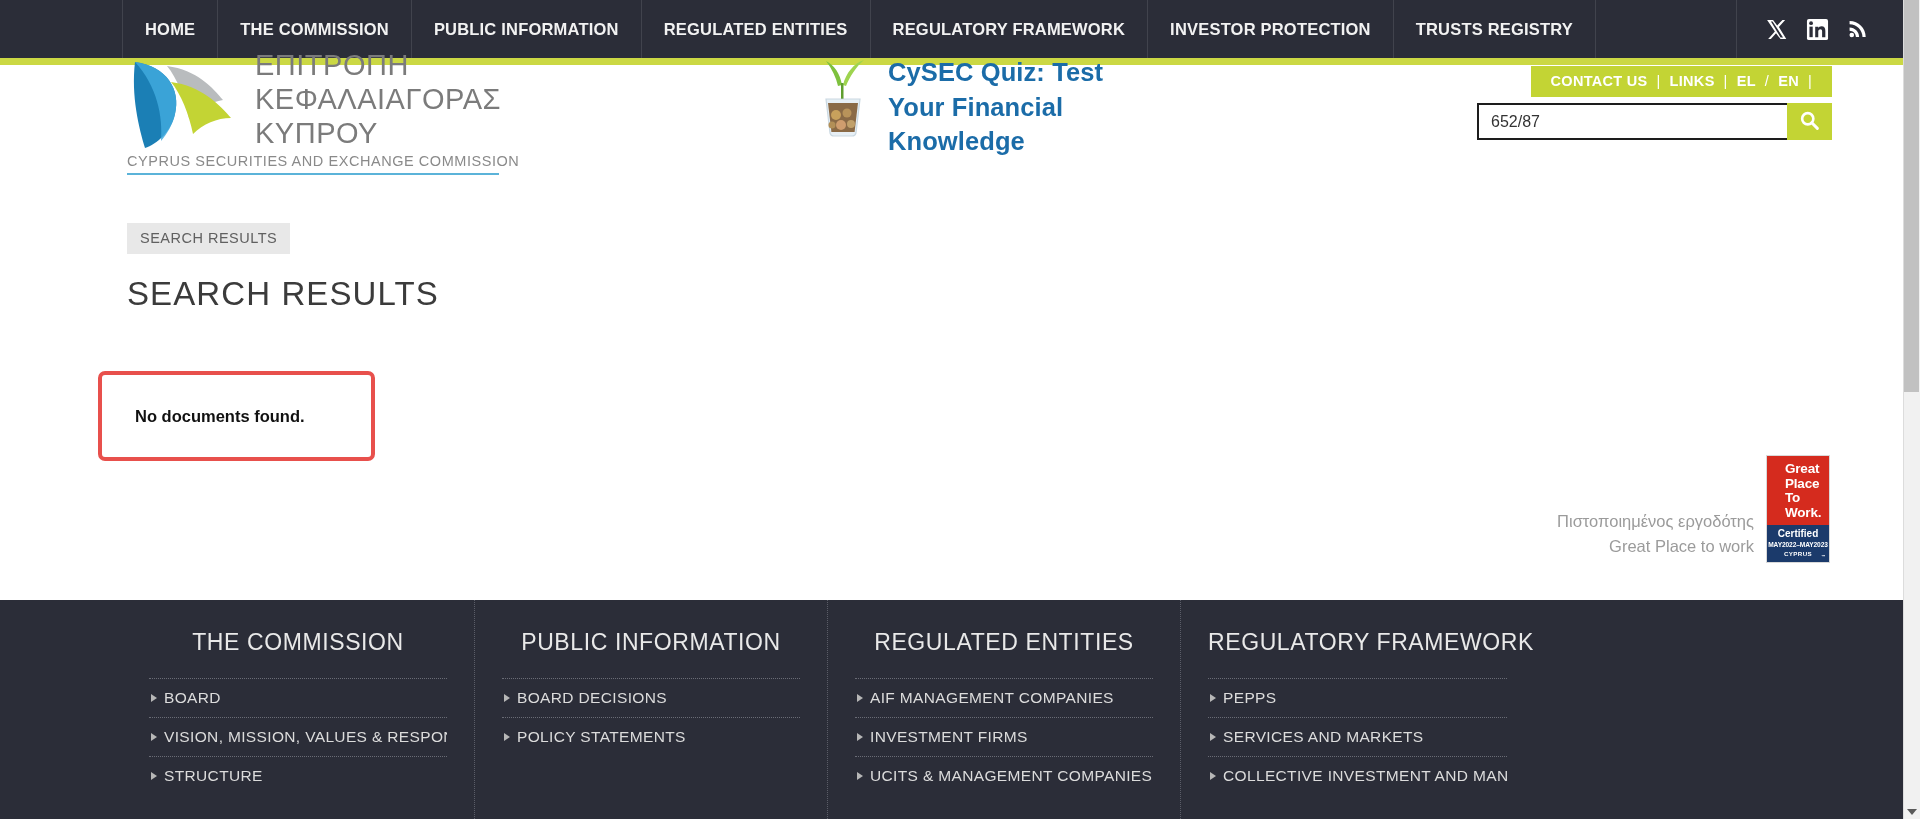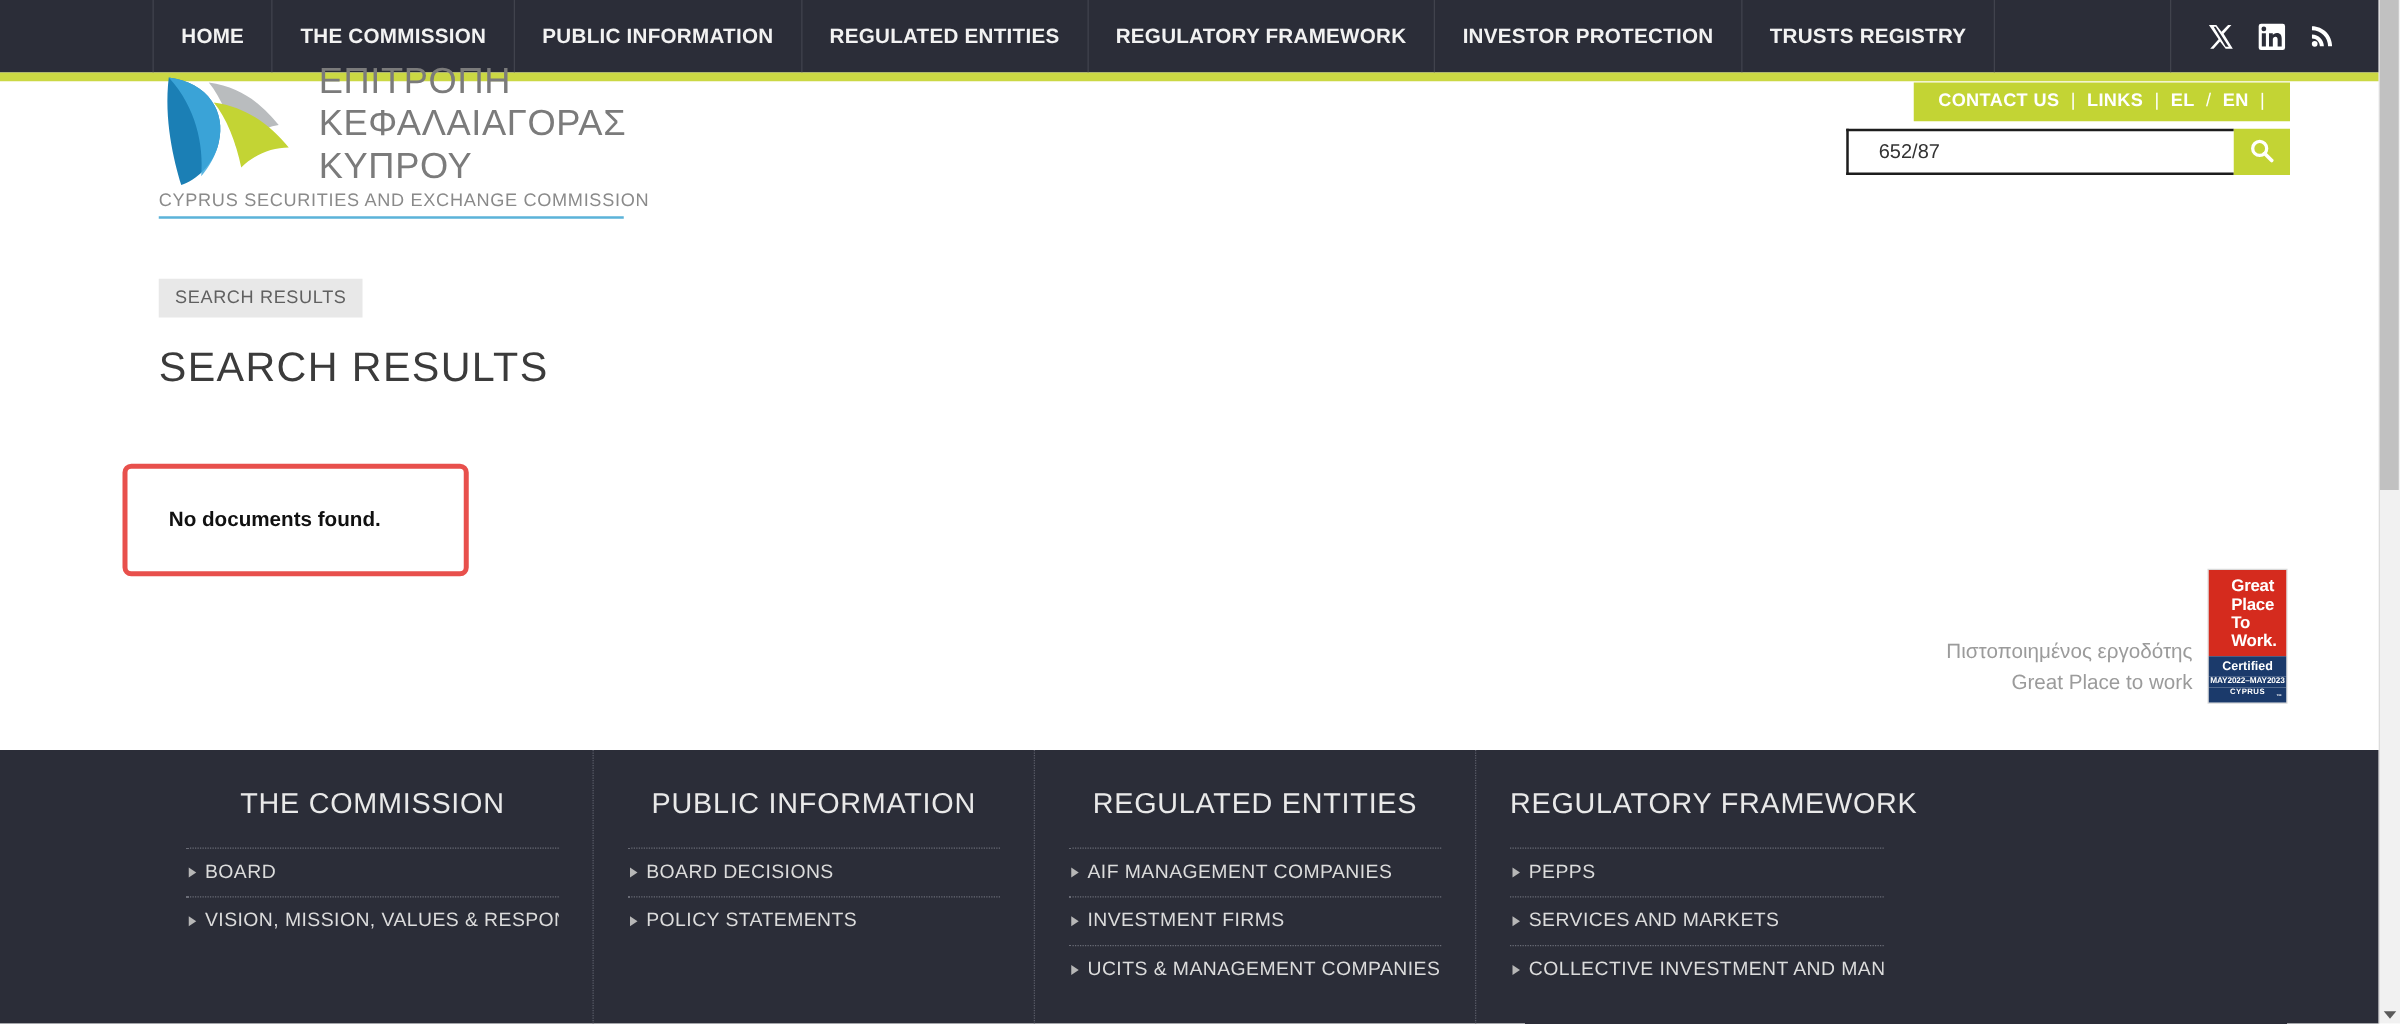--- a/index.html
+++ b/index.html
@@ -117,21 +117,21 @@
     height: 37px;
   }
   .search-input {
     width: 310px; height: 37px;
     border: 2px solid #1d1d1d;
     border-right: none;
     background: #ffffff;
     font-size: 16px;
     font-family: "Liberation Sans", sans-serif;
     color: #333;
-    padding: 0 24px;
+    padding: 0 12px;
     outline: none;
   }
   .search-btn {
     width: 45px; height: 37px;
     background: #c3d434;
     border: none;
     display: flex; align-items: center; justify-content: center;
     cursor: pointer;
   }
 
@@ -355,20 +355,39 @@
       </svg>
     </div>
     <div class="logo-text">
       <div>ΕΠΙΤΡΟΠΗ</div>
       <div>ΚΕΦΑΛΑΙΑΓΟΡΑΣ</div>
       <div>ΚΥΠΡΟΥ</div>
     </div>
     <div class="logo-sub">CYPRUS SECURITIES AND EXCHANGE COMMISSION</div>
   </div>
 
+  <div class="quiz">
+    <div class="quiz-img">
+      <svg width="62" height="84" viewBox="0 0 62 84">
+        <path d="M30 30 C28 18 22 10 14 6 C20 14 24 22 26 31 Z" fill="#7ec13d"></path>
+        <path d="M31 30 C34 18 42 8 52 5 C44 12 38 21 34 31 Z" fill="#9ed44f"></path>
+        <rect x="29" y="28" width="2.5" height="16" fill="#5f9e2e"></rect>
+        <path d="M14 44 h34 l-4 34 a4 4 0 0 1 -4 3 h-18 a4 4 0 0 1 -4 -3 Z" fill="#dfeaf2" opacity="0.75" stroke="#b9ccd8" stroke-width="1.2"></path>
+        <path d="M16 48 h30 l-3.4 29 h-23.2 Z" fill="#8a6a46"></path>
+        <circle cx="24" cy="60" r="5" fill="#c8a15c"></circle>
+        <circle cx="35" cy="58" r="4.5" fill="#b8935a"></circle>
+        <circle cx="29" cy="70" r="5" fill="#cf9d6e"></circle>
+        <circle cx="39" cy="69" r="4" fill="#c0a06a"></circle>
+        <circle cx="20" cy="70" r="3.5" fill="#b28f57"></circle>
+      </svg>
+    </div>
+    <div class="quiz-title">CySEC Quiz: Test
+Your Financial
+Knowledge</div>
+  </div>
 
   <div class="util">
     <a>CONTACT US</a>
     <span class="sep">|</span>
     <a>LINKS</a>
     <span class="sep">|</span>
     <a>EL</a>
     <span class="sep">/</span>
     <a>EN</a>
     <span class="sep">|</span>
@@ -418,20 +437,24 @@
       <div class="fcol-title">THE COMMISSION</div>
       <ul class="flist">
         <li>
             <span class="tri"></span>
             <span>BOARD</span>
           </li>
         <li>
             <span class="tri"></span>
             <span>VISION, MISSION, VALUES &amp; RESPONSIBILITIES...</span>
           </li>
+        <li>
+            <span class="tri"></span>
+            <span>STRUCTURE</span>
+          </li>
       </ul>
     </div>
 
     <div class="fcol">
       <div class="fcol-title">PUBLIC INFORMATION</div>
       <ul class="flist">
         <li>
             <span class="tri"></span>
             <span>BOARD DECISIONS</span>
           </li>

